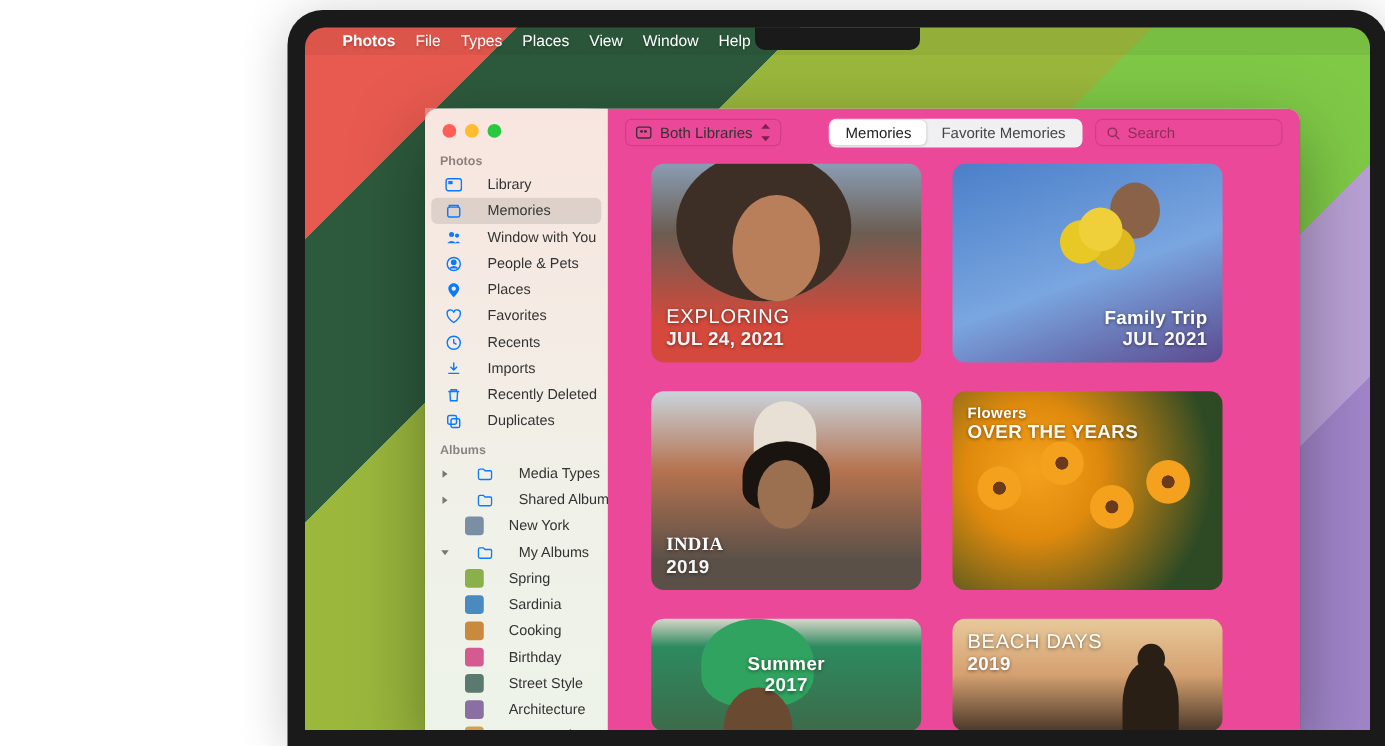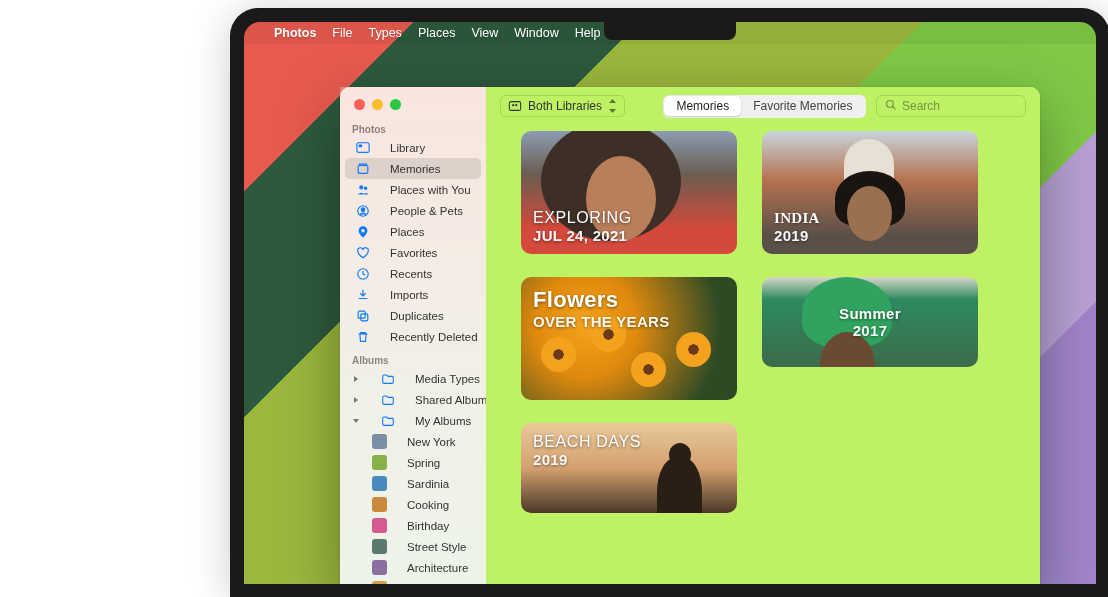--- a/index.html
+++ b/index.html
@@ -136,21 +136,21 @@
       border-radius: 3px;
       flex-shrink: 0;
     }
     .sidebar-item.sub { padding-left: 27px; }
     
     
     .content {
       flex: 1;
       display: flex;
       flex-direction: column;
-      background: #bef264;
+      background: #ec4899;
     }
     .toolbar {
       height: 38px;
       display: flex;
       align-items: center;
       padding: 0 14px;
       gap: 10px;
     }
     .lib-selector {
       display: flex;
@@ -178,21 +178,21 @@
       border-radius: 5px;
       color: #444;
     }
     .segmented .seg.active {
       background: #fff;
       box-shadow: 0 0.5px 2px rgba(0,0,0,0.15);
       color: #222;
     }
     .search {
       display: flex;
-      align-items: flex-start;
+      align-items: flex-end;
       gap: 5px;
       border: 0.5px solid rgba(0,0,0,0.12);
       border-radius: 6px;
       padding: 3px 8px;
       min-width: 150px;
       color: rgba(0,0,0,0.4);
       font-size: 12px;
     }
     .search svg { width: 12px; height: 12px; }
     
@@ -201,21 +201,21 @@
       padding: 6px 35px 0;
       overflow: hidden;
     }
     .grid {
       display: grid;
       grid-template-columns: repeat(2, 216px);
       gap: 23px 25px;
     }
     .card {
       width: 216px;
-      height: 123px;
+      height: 159px;
       border-radius: 10px;
       position: relative;
       overflow: hidden;
       color: #fff;
       display: flex;
       flex-direction: column;
       justify-content: flex-end;
       padding: 10px 12px;
       text-shadow: 0 1px 3px rgba(0,0,0,0.5);
     }
@@ -312,21 +312,21 @@
         </div>
         <div class="sidebar-item">
           <span class="sidebar-icon">
               <svg viewBox="0 0 16 16" fill="currentColor">
                 <circle cx="6" cy="5" r="2.3"></circle>
                 <circle cx="11" cy="6" r="1.9"></circle>
                 <path d="M2 13 Q6 9 10 13 Z"></path>
                 <path d="M9 13 Q11.5 10 14 13 Z"></path>
               </svg>
             </span>
-          <span>Places with You</span>
+          <span>Window with You</span>
         </div>
         <div class="sidebar-item">
           <span class="sidebar-icon">
               <svg viewBox="0 0 16 16" fill="none" stroke="currentColor" stroke-width="1.3">
                 <circle cx="8" cy="8" r="6"></circle>
                 <circle cx="8" cy="6.5" r="2" fill="currentColor"></circle>
                 <path d="M4.5 12 Q8 9 11.5 12" fill="currentColor"></path>
               </svg>
             </span>
           <span>People &amp; Pets</span>
@@ -360,33 +360,33 @@
           <span class="sidebar-icon">
               <svg viewBox="0 0 16 16" fill="none" stroke="currentColor" stroke-width="1.3">
                 <path d="M8 2 V9 M5 6 L8 9 L11 6 M3 12 H13"></path>
               </svg>
             </span>
           <span>Imports</span>
         </div>
         <div class="sidebar-item">
           <span class="sidebar-icon">
               <svg viewBox="0 0 16 16" fill="none" stroke="currentColor" stroke-width="1.3">
+                <path d="M3 4.5 H13 M5.5 4.5 V3 H10.5 V4.5 M4.5 4.5 L5 13 H11 L11.5 4.5"></path>
+              </svg>
+            </span>
+          <span>Recently Deleted</span>
+        </div>
+        <div class="sidebar-item">
+          <span class="sidebar-icon">
+              <svg viewBox="0 0 16 16" fill="none" stroke="currentColor" stroke-width="1.3">
                 <rect x="2.5" y="2.5" width="8" height="8" rx="1.5"></rect>
                 <rect x="5.5" y="5.5" width="8" height="8" rx="1.5"></rect>
               </svg>
             </span>
           <span>Duplicates</span>
-        </div>
-        <div class="sidebar-item">
-          <span class="sidebar-icon">
-              <svg viewBox="0 0 16 16" fill="none" stroke="currentColor" stroke-width="1.3">
-                <path d="M3 4.5 H13 M5.5 4.5 V3 H10.5 V4.5 M4.5 4.5 L5 13 H11 L11.5 4.5"></path>
-              </svg>
-            </span>
-          <span>Recently Deleted</span>
         </div>
 
         <div class="sidebar-section-header">Albums</div>
 
         <div class="sidebar-item">
           <svg class="disclosure" viewBox="0 0 8 8" fill="currentColor">
               <path d="M2 1 L6 4 L2 7 Z"></path>
             </svg>
           <span class="sidebar-icon">
               <svg viewBox="0 0 16 16" fill="none" stroke="currentColor" stroke-width="1.2">
@@ -399,35 +399,35 @@
           <svg class="disclosure" viewBox="0 0 8 8" fill="currentColor">
               <path d="M2 1 L6 4 L2 7 Z"></path>
             </svg>
           <span class="sidebar-icon">
               <svg viewBox="0 0 16 16" fill="none" stroke="currentColor" stroke-width="1.2">
                 <path d="M2 5 Q2 3.5 3.5 3.5 H6.5 L8 5 H13 Q14 5 14 6 V11.5 Q14 13 12.5 13 H3.5 Q2 13 2 11.5 Z"></path>
               </svg>
             </span>
           <span>Shared Albums</span>
         </div>
+        <div class="sidebar-item sub">
+          <span class="album-thumb" style="background:#7a8fa3"></span>
+          <span>New York</span>
+        </div>
+
         <div class="sidebar-item">
           <svg class="disclosure" viewBox="0 0 8 8" fill="currentColor">
               <path d="M1 2 L4 6 L7 2 Z"></path>
             </svg>
           <span class="sidebar-icon">
               <svg viewBox="0 0 16 16" fill="none" stroke="currentColor" stroke-width="1.2">
                 <path d="M2 5 Q2 3.5 3.5 3.5 H6.5 L8 5 H13 Q14 5 14 6 V11.5 Q14 13 12.5 13 H3.5 Q2 13 2 11.5 Z"></path>
               </svg>
             </span>
           <span>My Albums</span>
-        </div>
-
-        <div class="sidebar-item sub">
-          <span class="album-thumb" style="background:#7a8fa3"></span>
-          <span>New York</span>
         </div>
         <div class="sidebar-item sub">
           <span class="album-thumb" style="background:#8ab04a"></span>
           <span>Spring</span>
         </div>
         <div class="sidebar-item sub">
           <span class="album-thumb" style="background:#4a8abf"></span>
           <span>Sardinia</span>
         </div>
         <div class="sidebar-item sub">
@@ -481,35 +481,41 @@
         <div class="grid-area">
           <div class="grid">
 
             <div class="card card-1">
               <div class="hair"></div>
               <div class="face-shape"></div>
               <div class="card-title condensed">EXPLORING</div>
               <div class="card-sub">JUL 24, 2021</div>
             </div>
 
+            <div class="card card-2 top-right">
+              <div class="face-shape"></div>
+              <div class="flower"></div>
+              <div class="card-title" style="font-weight:800">Family Trip</div>
+              <div class="card-sub">JUL 2021</div>
+            </div>
 
             <div class="card card-3">
               <div class="dome"></div>
               <div class="hair"></div>
               <div class="face-shape"></div>
               <div class="card-title serif">INDIA</div>
               <div class="card-sub">2019</div>
             </div>
 
             <div class="card card-4 top-top">
               <div class="petal p1"></div>
               <div class="petal p2"></div>
               <div class="petal p3"></div>
               <div class="petal p4"></div>
-              <div class="card-title" style="font-weight:800;font-size:22px">Flowers</div>
+              <div class="card-title" style="font-weight:800;font-size:12px">Flowers</div>
               <div class="card-sub">OVER THE YEARS</div>
             </div>
 
             <div class="card card-5 center-right" style="height:90px">
               <div class="turban"></div>
               <div class="face-shape"></div>
               <div class="card-title" style="font-weight:800">Summer</div>
               <div class="card-sub">2017</div>
             </div>
 

